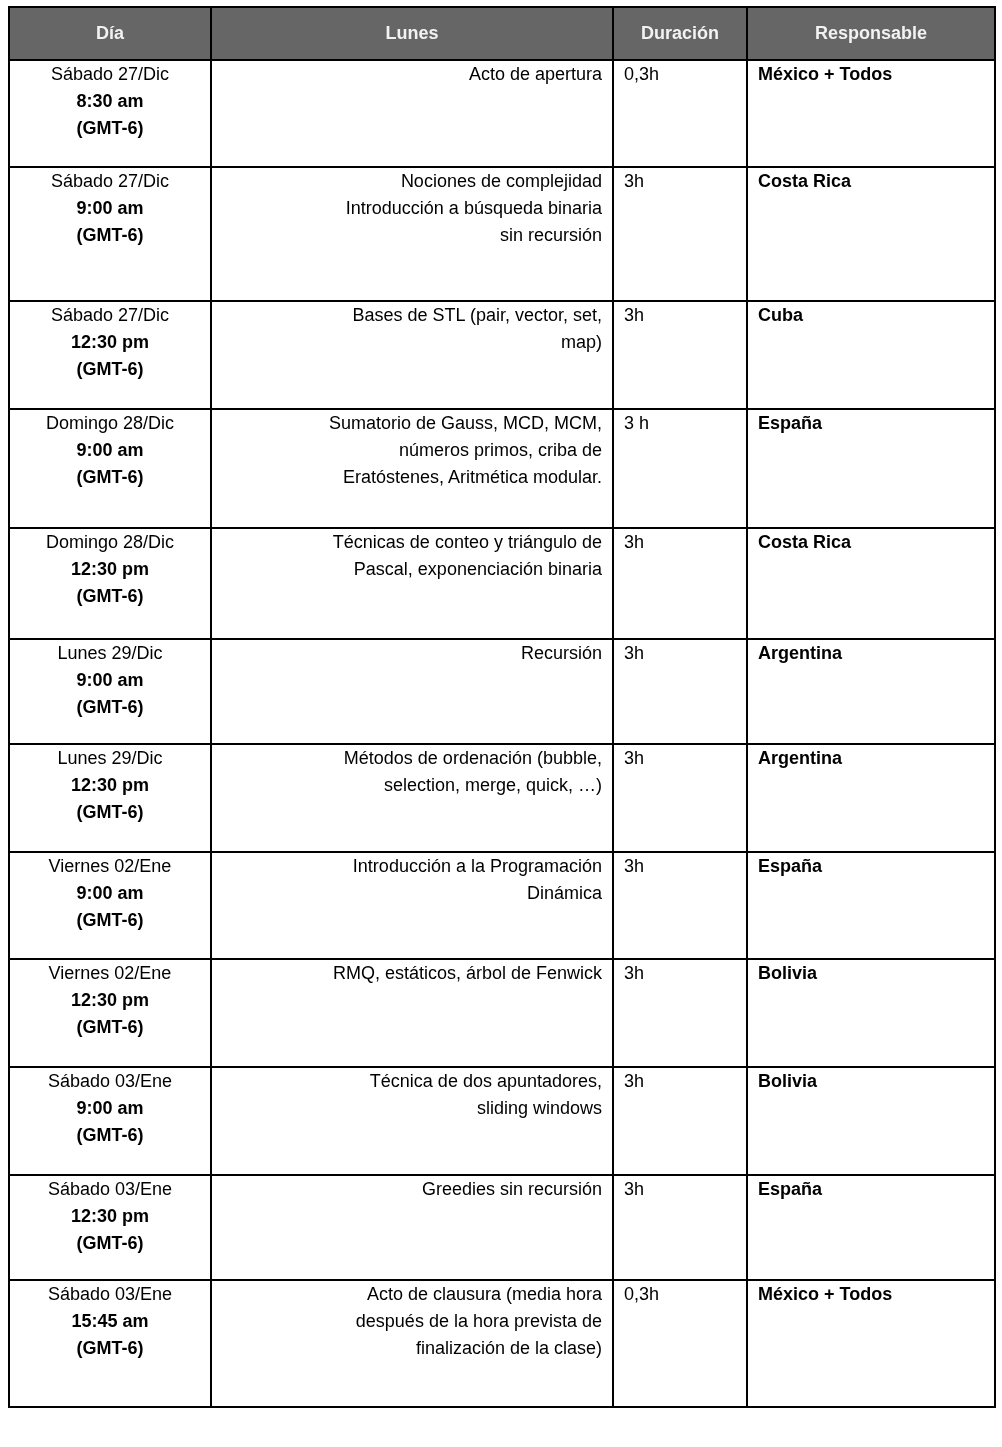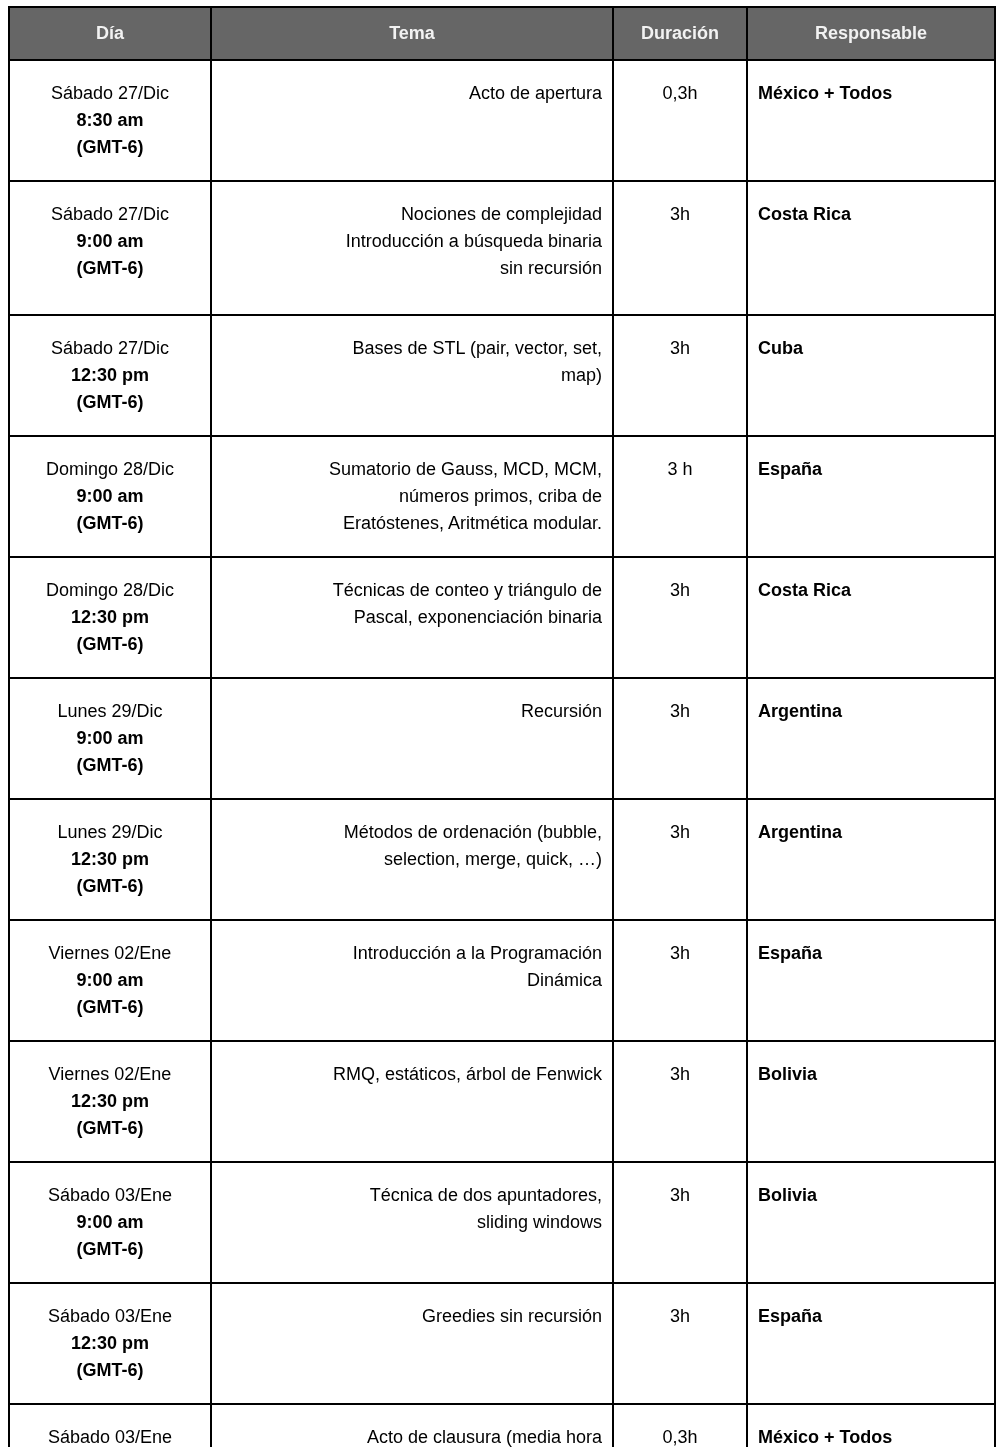--- a/index.html
+++ b/index.html
@@ -37,48 +37,48 @@
     line-height: 27px;
     text-align: center;
     border: 2px solid #000000;
     padding: 12px 6px;
   }
   table.program td {
     border: 2px solid #000000;
     vertical-align: top;
     font-size: 18px;
     line-height: 27px;
-    padding: 19px 10px;
+    padding: 0 10px;
     box-sizing: border-box;
     background: #ffffff;
     margin-left: 36px;
   }
   td.c-dia { text-align: center; }
   .dia-time, .dia-tz { font-weight: bold; }
   td.c-tema { text-align: right; white-space: pre-line; padding-left: 12px; }
-  td.c-dur  { text-align: center; }
+  td.c-dur  { text-align: left; }
   td.c-resp { text-align: left; font-weight: bold; }
 </style>
 </head>
 <body>
 
 <div class="page">
 
 
   <table class="program">
     <colgroup>
       <col class="col-dia">
       <col class="col-tema">
       <col class="col-dur">
       <col class="col-resp">
     </colgroup>
     <thead>
       <tr>
         <th>Día</th>
-        <th>Tema</th>
+        <th>Lunes</th>
         <th>Duración</th>
         <th>Responsable</th>
       </tr>
     </thead>
     <tbody>
         <tr style="height: 107px;">
     <td class="c-dia">
       <div class="dia-date">Sábado 27/Dic</div>
       <div class="dia-time">8:30 am</div>
       <div class="dia-tz">(GMT-6)</div>

